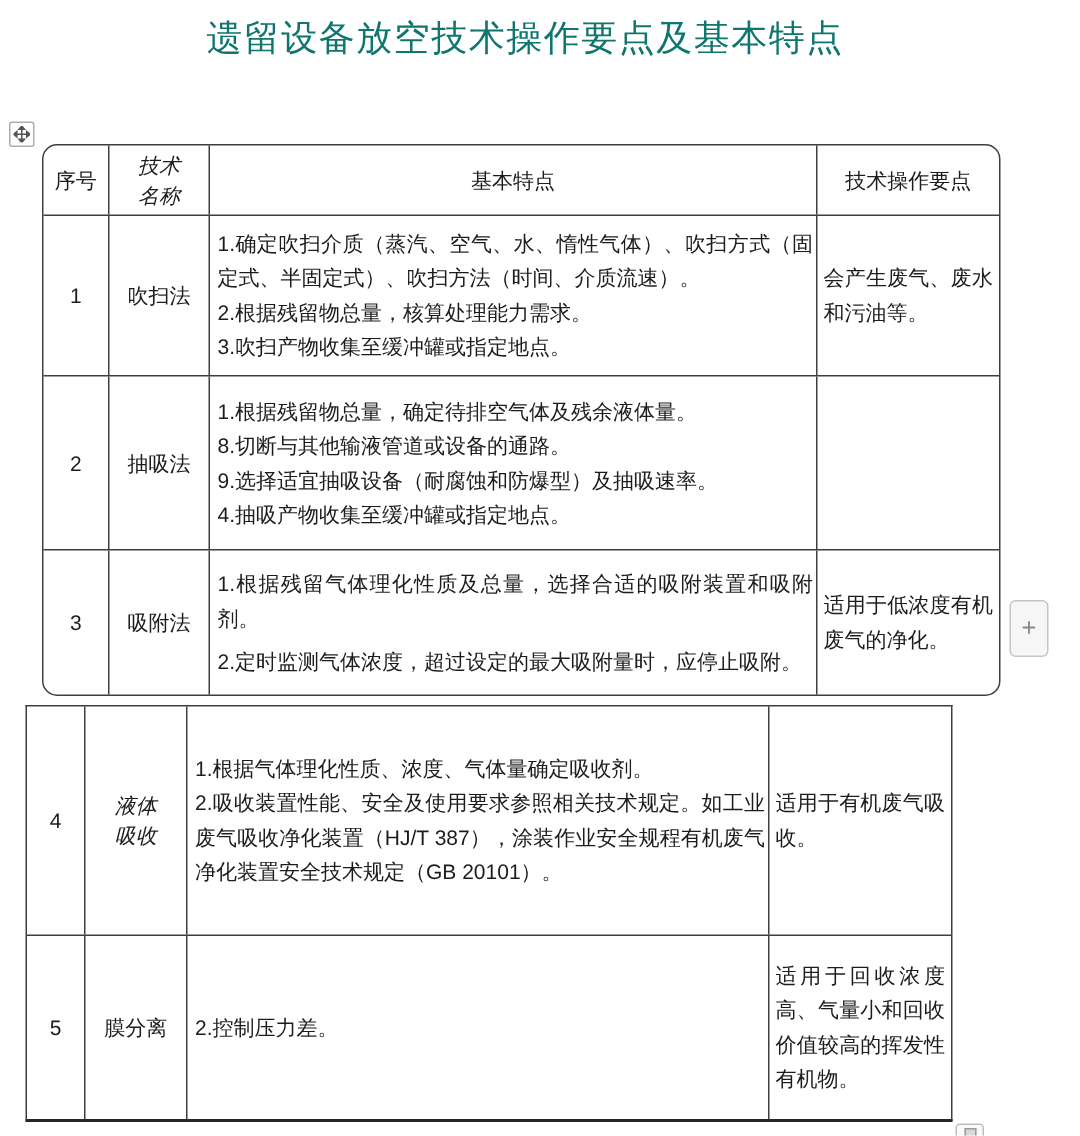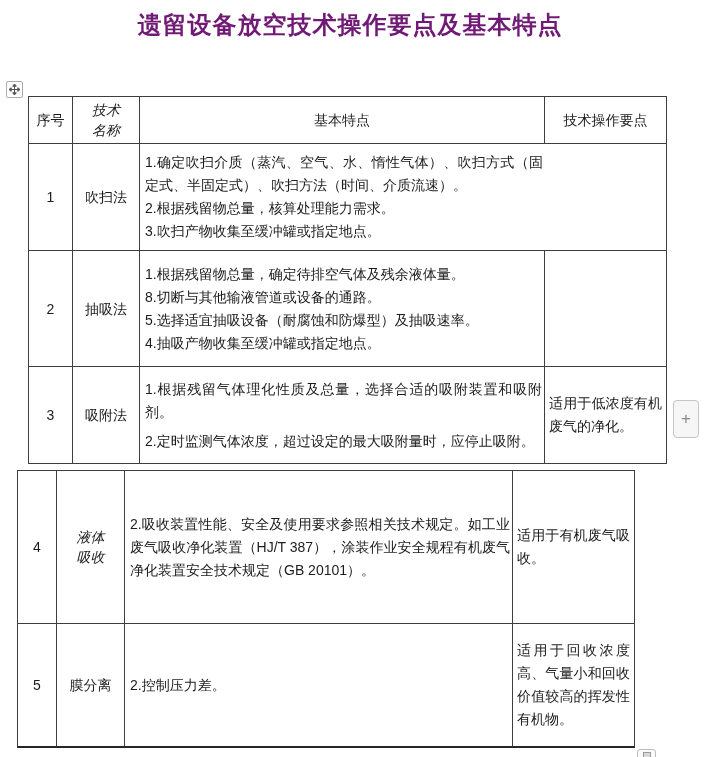--- a/index.html
+++ b/index.html
@@ -3,31 +3,31 @@
 <meta charset="utf-8">
 <style>
   html,body{margin:0;padding:0;}
   body{
     width:720px;height:757px;position:relative;overflow:hidden;
     background:#ffffff;color:#1c1c1c;
     font-family:"Liberation Sans", sans-serif;
   }
   .page-title{
     position:absolute;top:9px;left:0;width:700px;margin:0;
-    text-align:center;font-size:24px;font-weight:bold;letter-spacing:1px;color:#701a75;
+    text-align:center;font-size:24px;font-weight:normal;letter-spacing:1px;color:#0f766e;
   }
   
   .move-handle{
     position:absolute;left:6px;top:81px;width:17px;height:17px;box-sizing:border-box;
     border:1px solid #adadad;border-radius:2px;background:#fff;
     display:flex;align-items:center;justify-content:center;
   }
   
   .tbl{position:absolute;box-sizing:border-box;border:1px solid #3e3e3e;background:#fff;}
-  .tbl1{left:28px;top:96px;width:639px;}
+  .tbl1{left:28px;top:96px;width:639px;border-radius:10px;}
   .tbl2{left:17px;top:470px;width:618px;border-bottom:2px solid #262626;}
   .row{display:grid;border-bottom:1px solid #3e3e3e;}
   .row:last-child{border-bottom:none;}
   .tbl1 .row{grid-template-columns:44px 67px 405px 1fr;}
   .tbl2 .row{grid-template-columns:39px 68px 388px 1fr;}
   .cell{box-sizing:border-box;border-right:1px solid #3e3e3e;overflow:hidden;font-size:14px;}
   .cell:last-child{border-right:none;}
   .c-center{display:flex;align-items:center;justify-content:center;text-align:center;line-height:20px;}
   .pre{white-space:pre-line;font-style:italic;}
   .c-points{
@@ -85,29 +85,32 @@
   </div>
 
   <div class="row" style="height:106px;">
     <div class="cell c-center">1</div>
     <div class="cell c-center">吹扫法</div>
     <div class="cell c-points">
       <div class="point-line">1.确定吹扫介质（蒸汽、空气、水、惰性气体）、吹扫方式（固定式、半固定式）、吹扫方法（时间、介质流速）。</div>
       <div class="point-line">2.根据残留物总量，核算处理能力需求。</div>
       <div class="point-line">3.吹扫产物收集至缓冲罐或指定地点。</div>
     </div>
+    <div class="cell c-feat">
+      <div>会产生废气、废水和污油等。</div>
+    </div>
   </div>
 
   <div class="row" style="height:115px;">
     <div class="cell c-center">2</div>
     <div class="cell c-center">抽吸法</div>
     <div class="cell c-points">
       <div class="point-line">1.根据残留物总量，确定待排空气体及残余液体量。</div>
       <div class="point-line">8.切断与其他输液管道或设备的通路。</div>
-      <div class="point-line">5.选择适宜抽吸设备（耐腐蚀和防爆型）及抽吸速率。</div>
+      <div class="point-line">9.选择适宜抽吸设备（耐腐蚀和防爆型）及抽吸速率。</div>
       <div class="point-line">4.抽吸产物收集至缓冲罐或指定地点。</div>
     </div>
     <div class="cell c-feat">
       <div></div>
     </div>
   </div>
 
   <div class="row" style="height:96px;">
     <div class="cell c-center">3</div>
     <div class="cell c-center">吸附法</div>
@@ -124,20 +127,21 @@
 
 <button class="plus-btn">+</button>
 
 <div class="tbl tbl2">
 
   <div class="row" style="height:152px;">
     <div class="cell c-center">4</div>
     <div class="cell c-center pre">液体
 吸收</div>
     <div class="cell c-points">
+      <div class="point-line">1.根据气体理化性质、浓度、气体量确定吸收剂。</div>
       <div class="point-line">2.吸收装置性能、安全及使用要求参照相关技术规定。如工业废气吸收净化装置（HJ/T 387），涂装作业安全规程有机废气净化装置安全技术规定（GB 20101）。</div>
     </div>
     <div class="cell c-feat">
       <div>适用于有机废气吸收。</div>
     </div>
   </div>
 
   <div class="row" style="height:122px;">
     <div class="cell c-center">5</div>
     <div class="cell c-center">膜分离</div>

